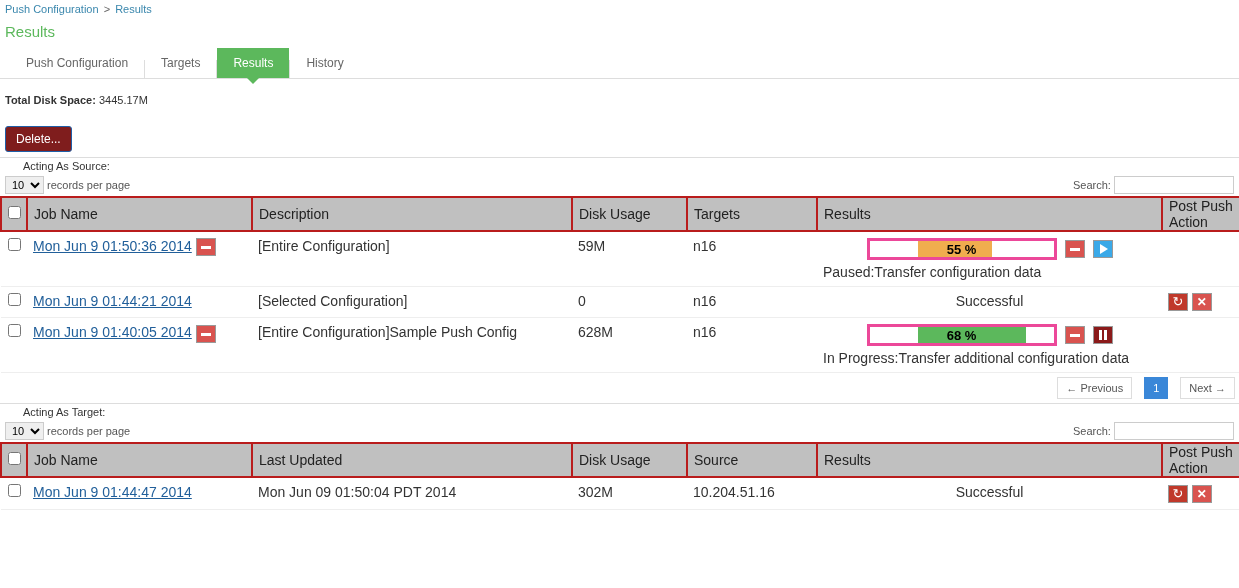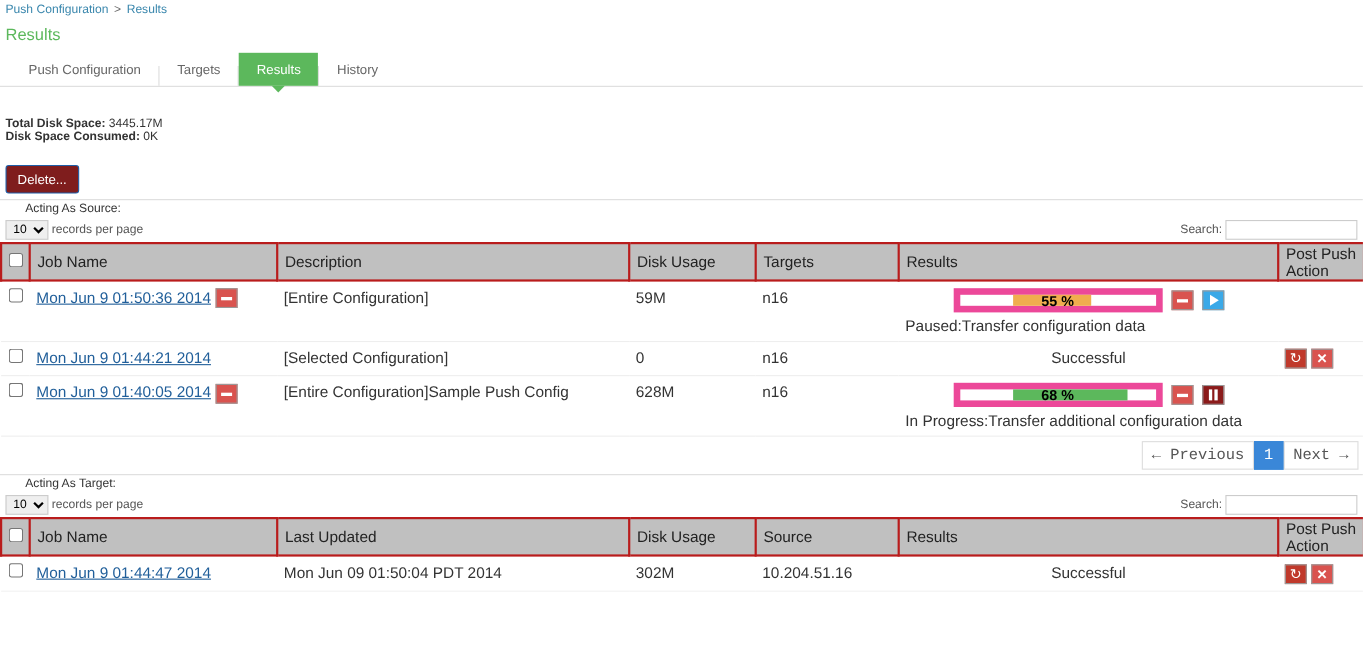--- a/index.html
+++ b/index.html
@@ -13,21 +13,21 @@
   
   .tabs { display: flex; border-bottom: 1px solid #ddd; padding-left: 10px; align-items: flex-end;}
   .tab { padding: 8px 16px; font-size: 12px; color: #666; cursor: pointer; position: relative;}
   .tab.active { background: #5cb85c; color: #fff; }
   .tab.active::after { content: ''; position: absolute; bottom: -6px; left: 50%; margin-left:-6px; border-left: 6px solid transparent; border-right: 6px solid transparent; border-top: 6px solid #5cb85c;}
   .tab-sep { width:1px; height:18px; background:#ddd;}
   
   .section { padding: 10px 5px; }
   .collapse-header { color: #5cb85c; font-size: 12px; font-weight: bold; cursor: pointer;}
   .collapse-header::before { content:'▼ '; font-size:10px;}
-  .disk-info { font-size:11px; padding:5px 0;margin-top:12px; }
+  .disk-info { font-size:11px; padding:5px 0; }
   .disk-info .label { font-weight:bold; }
   
   .btn-delete { background:#7f1d1d; color:#fff; border:1px solid #1f5fa8; padding:5px 10px; border-radius:3px; cursor:pointer; font-size:12px; margin:5px;}
   
   .table-section-label { font-size:11px; color:#333; padding:2px 23px; border-top:1px solid #ddd;}
   .table-controls { display:flex; justify-content:space-between; align-items:center; padding:2px 5px; font-size:11px; color:#555;}
   .records-sel { border:1px solid #ccc; padding:1px 2px; font-size:11px;}
   .search-input { border:1px solid #ccc; padding:2px; font-size:11px; width:120px;}
   
   table.data { width:100%; border-collapse:collapse; table-layout:fixed;}
@@ -36,21 +36,21 @@
   table.data td.link a { color:#215f9a; text-decoration:underline;}
   .checkbox-cell { width:26px; text-align:center;}
   .col-jobname{width:225px;}
   .col-desc{width:320px;}
   .col-disk{width:115px;}
   .col-targets{width:130px;}
   .col-results{width:345px;}
   .col-action{width:78px;}
   
   .progress-wrap { display:flex; align-items:center; gap:8px; justify-content:center;}
-  .progress-bar { width:190px; height:22px; border:6px solid #ec4899; position:relative; background:#fff;padding-left:48px;}
+  .progress-bar { width:190px; height:22px; border:3px solid #ec4899; position:relative; background:#fff;padding-left:48px;}
   .progress-fill { height:100%; }
   .progress-fill.orange{ background:#f0ad4e;}
   .progress-fill.green{ background:#5cb85c;}
   .progress-text { position:absolute; left:0; right:0; top:0; bottom:0; display:flex; align-items:center; justify-content:center; font-size:13px; font-weight:bold; color:#000;}
   .status-text { text-align:left; padding-top:4px; font-size:14px;}
   
   .icon-btn { display:inline-block; width:20px; height:18px; border:1px solid #999; vertical-align:middle; cursor:pointer; position:relative;}
   .icon-stop { background:#d9534f; }
   .icon-stop::after{content:''; position:absolute; left:4px; right:4px; top:7px; height:3px; background:#fff;}
   .icon-play { background:#3aa9e8;}
@@ -58,21 +58,21 @@
   .icon-pause{ background:#8b1a1a;}
   .icon-pause::before{content:''; position:absolute; left:5px; top:3px; width:3px; bottom:3px; background:#fff;}
   .icon-pause::after{content:''; position:absolute; right:5px; top:3px; width:3px; bottom:3px; background:#fff;}
   .icon-refresh{ background:#c0392b;}
   .icon-refresh::after{content:'↻'; color:#fff; position:absolute; left:0; right:0; text-align:center; line-height:16px; font-size:13px;}
   .icon-close{ background:#d9534f;}
   .icon-close::after{content:'✕'; color:#fff; position:absolute; left:0; right:0; text-align:center; line-height:16px; font-size:12px; font-weight:bold;}
   
   .results-center { text-align:center;}
   
-  .pagination { display:flex; justify-content:flex-end; gap:0; padding:4px; font-size:14px;font-family:Liberation Mono, monospace;}
+  .pagination { display:flex; justify-content:flex-end; gap:12px; padding:4px; font-size:11px;}
   .pagination .pg { border:1px solid #ddd; padding:4px 8px; cursor:pointer; color:#555;}
   .pagination .pg.active { background:#3a87d8; color:#fff; border-color:#3a87d8;}
   
   input[type=checkbox]{ width:13px; height:13px;}
 </style>
 </head>
 <body>
 
 
 
@@ -93,21 +93,20 @@
   <div class="tab-sep"></div>
   <div class="tab active">Results</div>
   <div class="tab-sep"></div>
   <div class="tab">History</div>
 </div>
 
 
 <div class="section">
   <div class="disk-info">
     <div><span class="label">Total Disk Space:</span> <span>3445.17M</span></div>
-    <div><span class="label">Disk Space Consumed:</span> <span>0K</span></div>
   </div>
 </div>
 
 <button class="btn-delete">Delete...</button>
 
 
 <div class="table-section-label">Acting As Source:</div>
 <div class="table-controls">
   <div>
     <select class="records-sel"><option>10</option></select>

